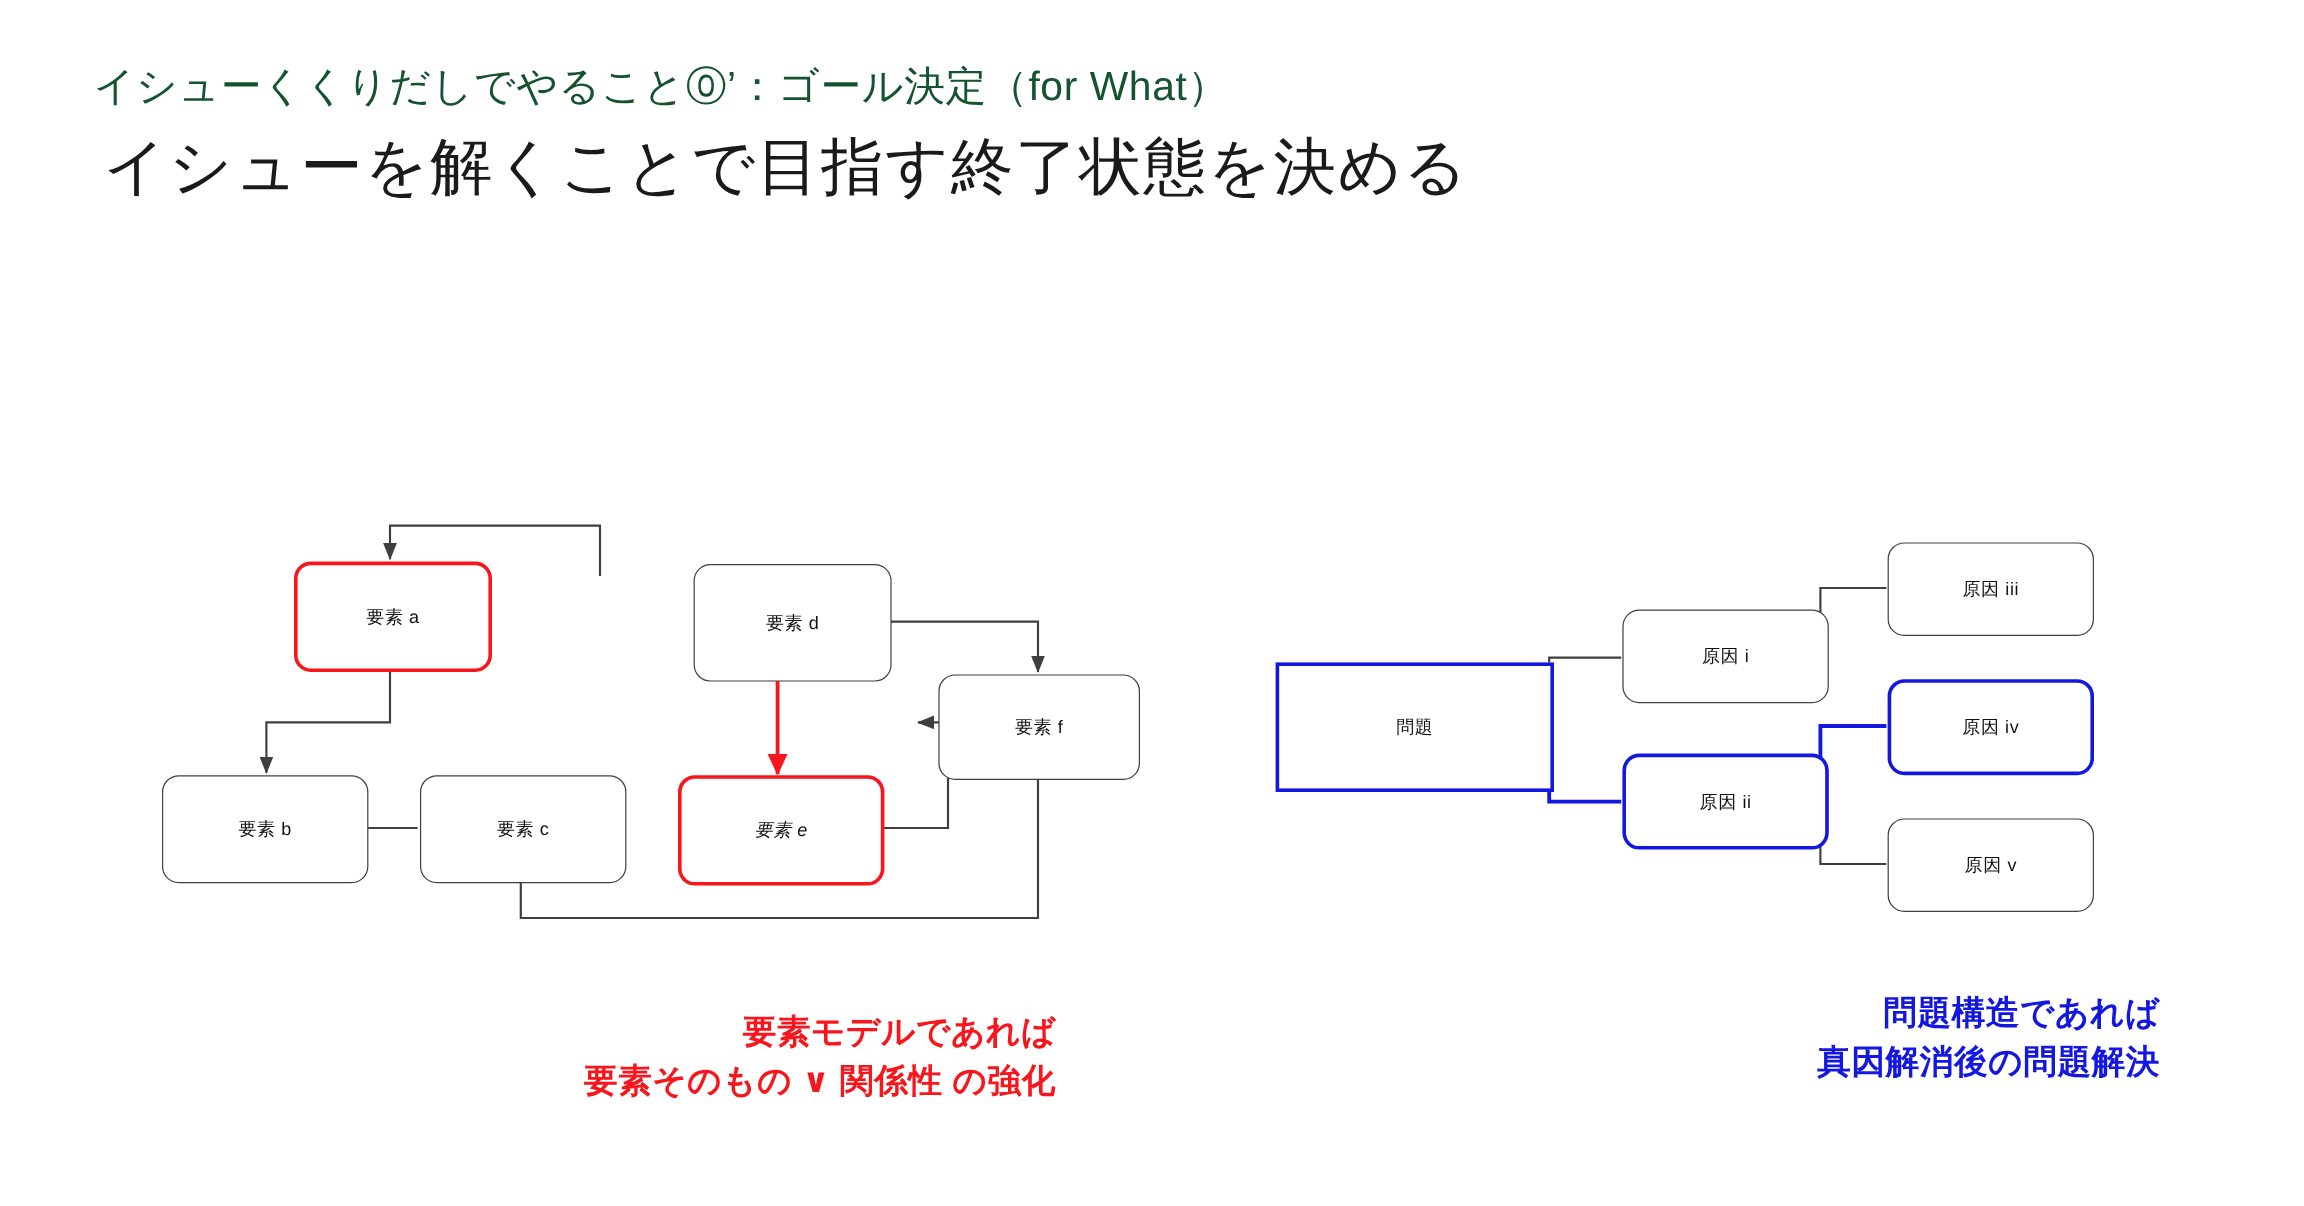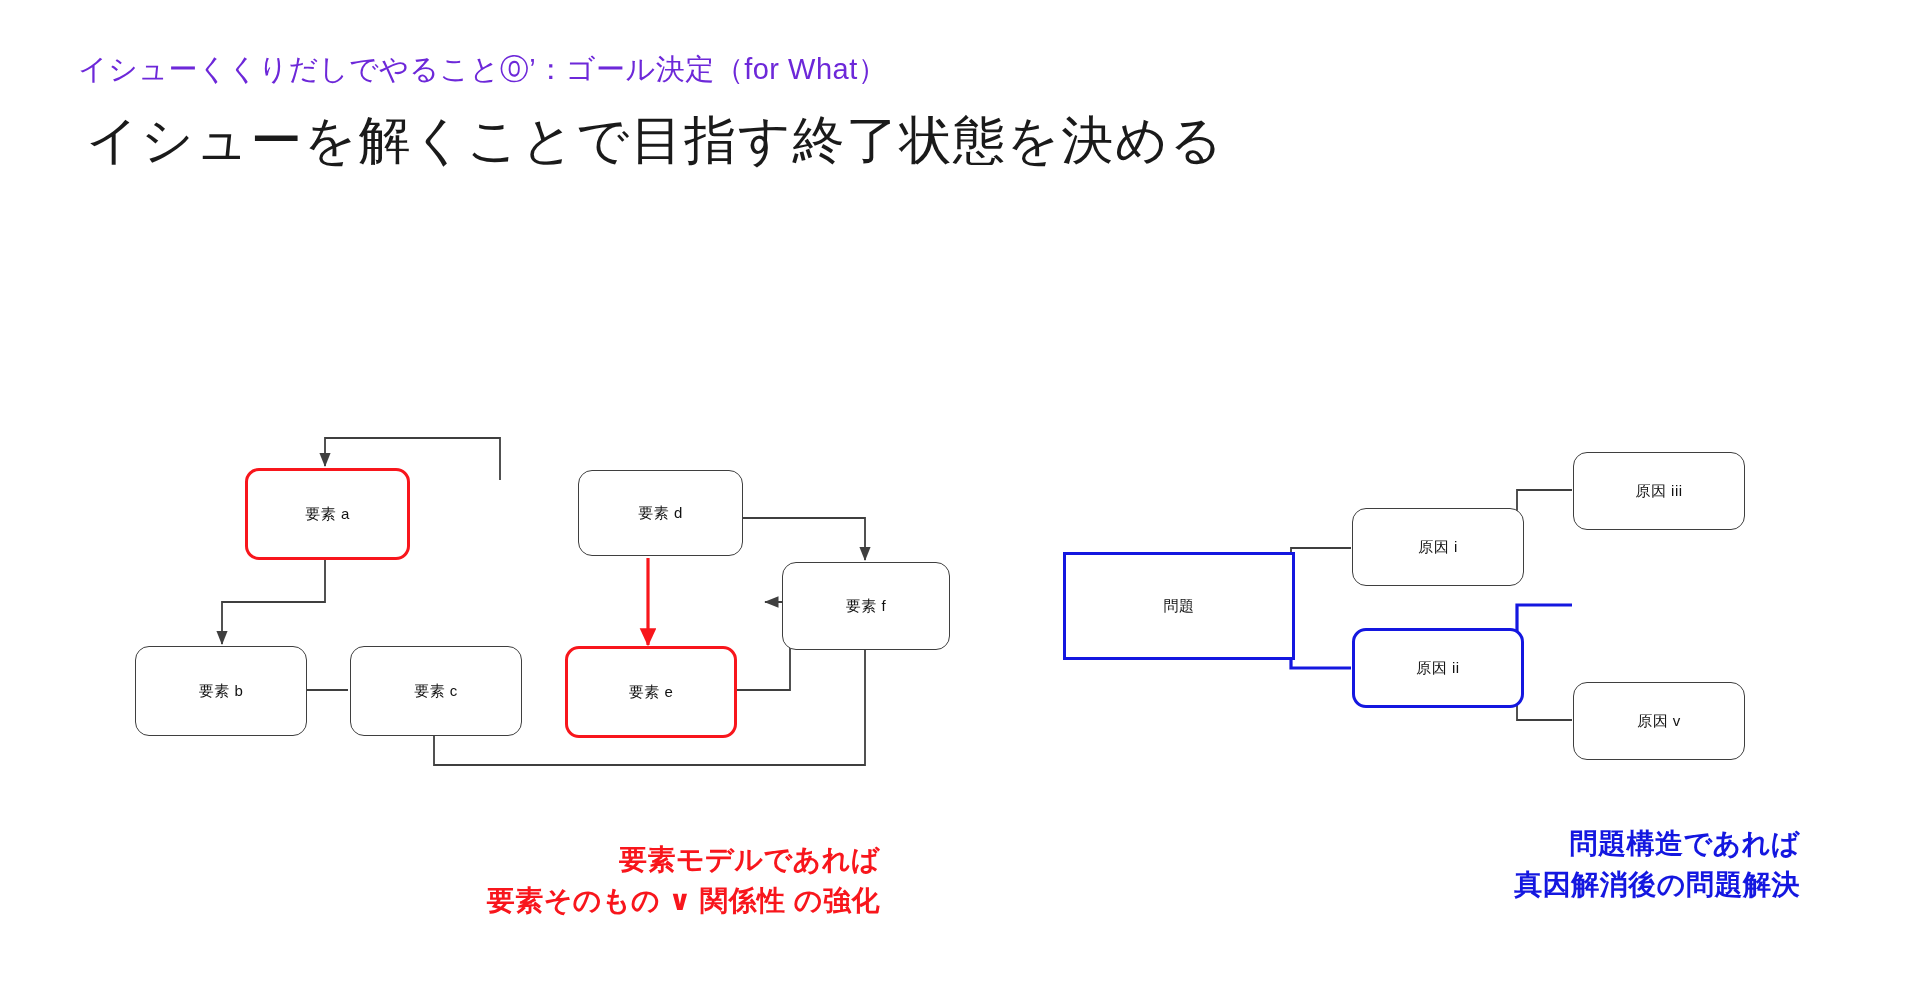--- a/index.html
+++ b/index.html
@@ -19,23 +19,23 @@
     position: absolute;
     inset: 0;
     background: #ffffff;
   }
 
   
   .subtitle {
     position: absolute;
     left: 78px;
     top: 52px;
-    font-size: 29px;
+    font-size: 34px;
     line-height: 1.2;
-    color: #6d28d9;
+    color: #14532d;
     letter-spacing: 0.5px;
     white-space: nowrap;
   }
   .maintitle {
     position: absolute;
     left: 86px;
     top: 108px;
     font-size: 52px;
     line-height: 1.25;
     color: #1a1a1a;
@@ -152,25 +152,25 @@
   </div>
 
   <div class="node rounded black" style="left:135px; top:646px; width:172px; height:90px;">
     <span>要素 b</span>
   </div>
 
   <div class="node rounded black" style="left:350px; top:646px; width:172px; height:90px;">
     <span>要素 c</span>
   </div>
 
-  <div class="node rounded black" style="left:578px; top:470px; width:165px; height:86px;">
+  <div class="node rounded black" style="left:578px; top:470px; width:165px; height:98px;">
     <span>要素 d</span>
   </div>
 
-  <div class="node rounded red" style="left:565px; top:646px; width:172px; height:92px;">
+  <div class="node rounded red" style="left:565px; top:646px; width:172px; height:92px;font-style:italic;">
     <span>要素 e</span>
   </div>
 
   <div class="node rounded black" style="left:782px; top:562px; width:168px; height:88px;">
     <span>要素 f</span>
   </div>
 
   <div class="node rounded black" style="left:1352px; top:508px; width:172px; height:78px;">
     <span>原因 i</span>
   </div>
@@ -180,20 +180,23 @@
   </div>
 
   <div class="node rounded blue" style="left:1352px; top:628px; width:172px; height:80px;">
     <span>原因 ii</span>
   </div>
 
   <div class="node rounded black" style="left:1573px; top:452px; width:172px; height:78px;">
     <span>原因 iii</span>
   </div>
 
+  <div class="node rounded blue" style="left:1573px; top:566px; width:172px; height:80px;">
+    <span>原因 iv</span>
+  </div>
 
   <div class="node rounded black" style="left:1573px; top:682px; width:172px; height:78px;">
     <span>原因 v</span>
   </div>
 
   <div class="caption red" style="left:180px; top:840px; width:700px;">
     <span class="cap-line">要素モデルであれば</span>
     <span class="cap-line">要素そのもの ∨ 関係性 の強化</span>
   </div>
 

